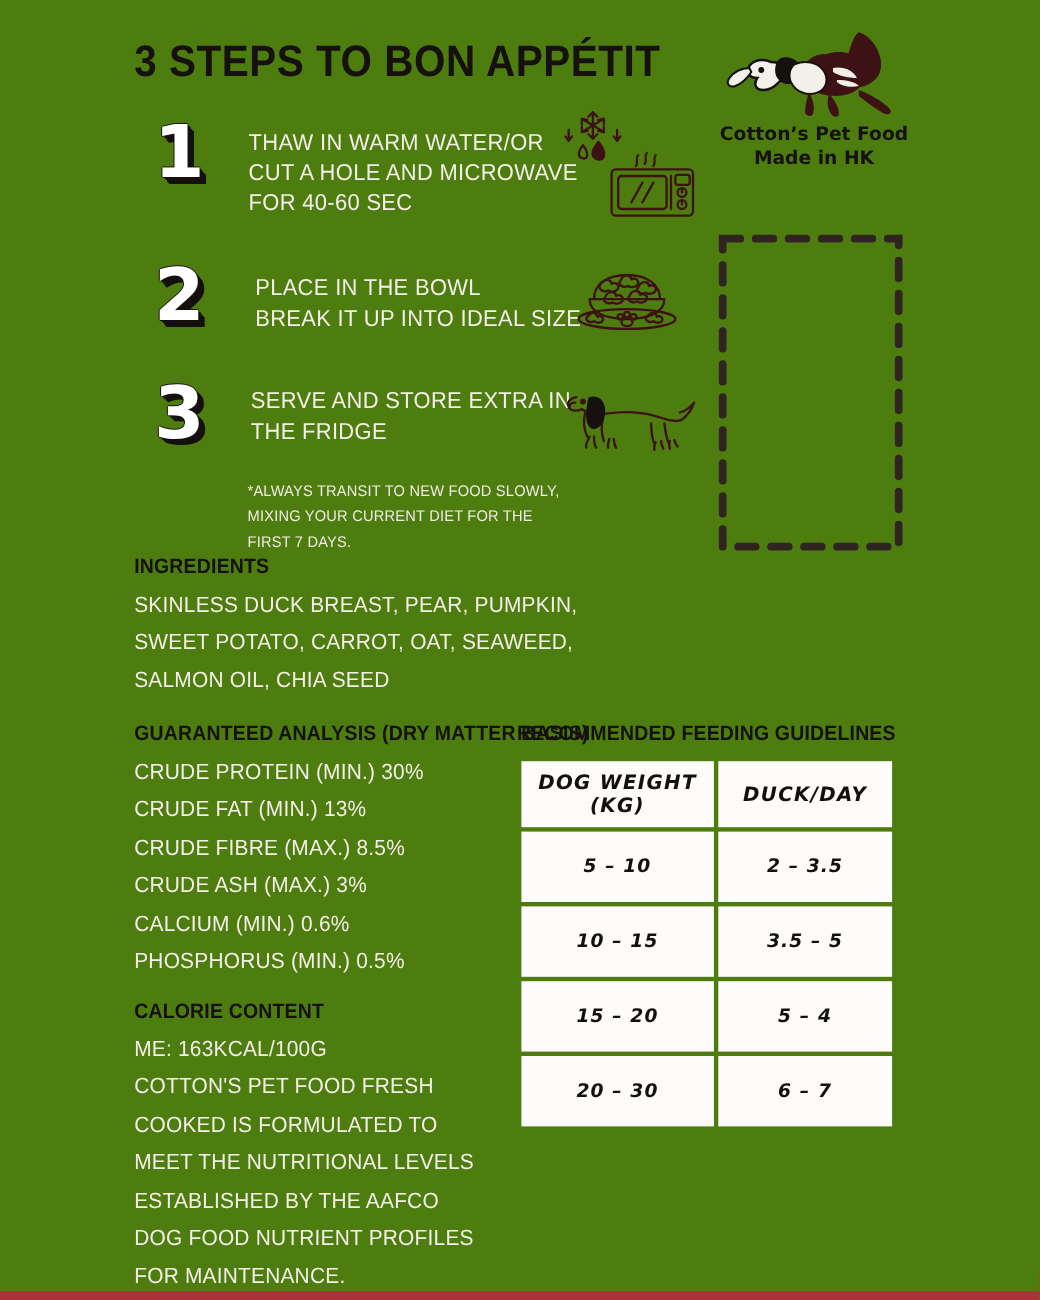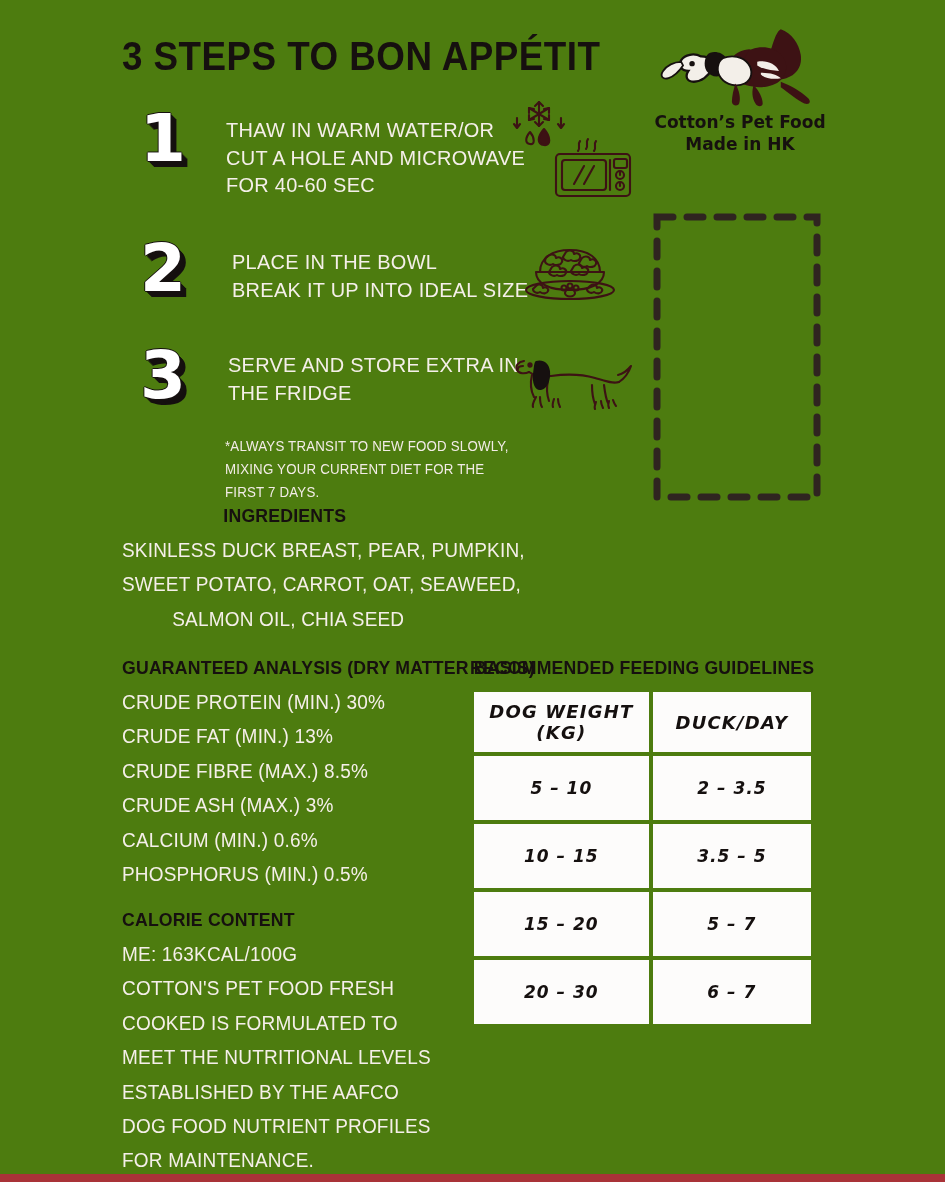--- a/index.html
+++ b/index.html
@@ -154,21 +154,21 @@
     line-height: 1.72;
     color: #f5efe9;
     text-transform: uppercase;
     letter-spacing: 0.2px;
     transform: scaleX(0.95);
     transform-origin: left top;
     margin-top: 6px;
   }
   .block-body div { white-space: nowrap; }
 
-  #ingredients-block { position: absolute; left: 122px; top: 505px; width: 350px; text-align: center; }
+  #ingredients-block { position: absolute; left: 122px; top: 505px; width: 350px; }
   #storage-block     { position: absolute; left: 470px; top: 505px; width: 370px; }
   #analysis-block    { position: absolute; left: 122px; top: 657px; width: 350px; }
   #feeding-block     { position: absolute; left: 470px; top: 657px; width: 360px; }
   #calorie-block     { position: absolute; left: 122px; top: 909px; width: 340px; }
   #calorie-block .block-body div { white-space: normal; }
 
   
   .feed-table {
     position: absolute;
     left: 470px;
@@ -346,21 +346,21 @@
       <tr>
         <td class="col-a">5 – 10</td>
         <td class="col-b">2 – 3.5</td>
       </tr>
       <tr>
         <td class="col-a">10 – 15</td>
         <td class="col-b">3.5 – 5</td>
       </tr>
       <tr>
         <td class="col-a">15 – 20</td>
-        <td class="col-b">5 – 7</td>
+        <td class="col-b">5 – 4</td>
       </tr>
       <tr>
         <td class="col-a">20 – 30</td>
         <td class="col-b">6 – 7</td>
       </tr>
     </tbody>
   </table>
 
   <div id="calorie-block">
     <div class="block-head">CALORIE CONTENT</div>

